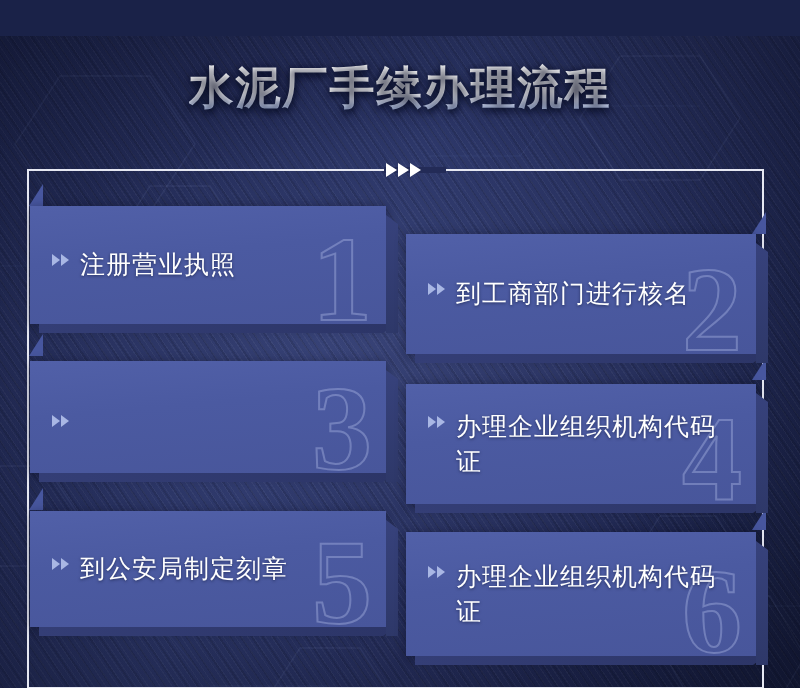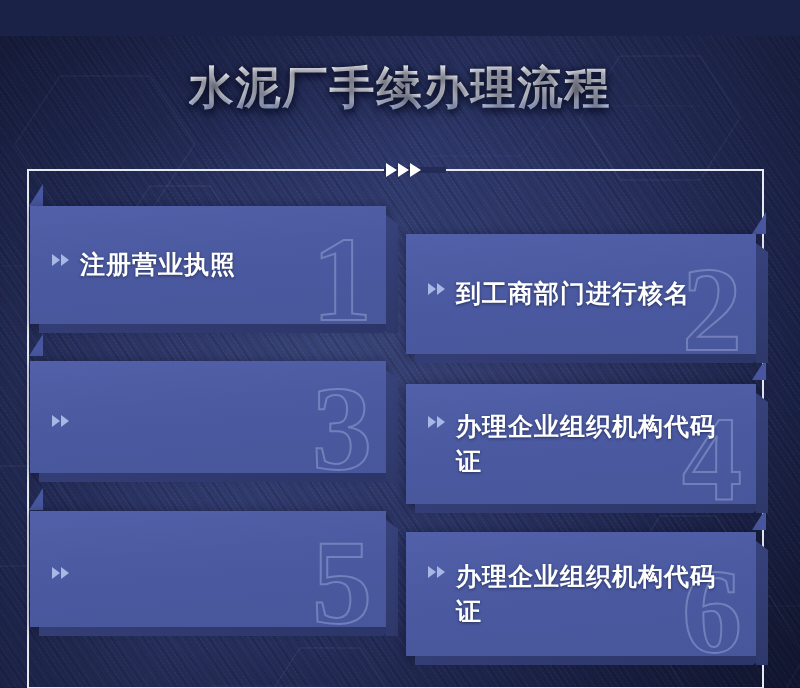--- a/index.html
+++ b/index.html
@@ -128,21 +128,21 @@
   .chev i {
     width:0;height:0;
     border-top:6px solid transparent;
     border-bottom:6px solid transparent;
     border-left:8px solid #a9b7e4;
     display:block;
   }
   .card-label {
     color:#ffffff;
     font-size:25px;
-    font-weight:bold;
+    font-weight:normal;
     line-height:1.42;
     letter-spacing:1px;
     text-shadow:0 1px 3px rgba(10,14,38,0.55);
   }
   .card-num {
     position:absolute;
     right:14px; bottom:-16px;
     font-size:120px;
     font-weight:bold;
     line-height:1;
@@ -254,20 +254,21 @@
     </div>
   </div>
 
   <div class="card" style="left:30px;top:475px;width:356px;height:116px;">
     <span class="card-num">5</span>
     <div class="card-inner">
       <span class="chev">
           <i></i>
           <i></i>
         </span>
+      <span class="card-label">到公安局制定刻章</span>
     </div>
   </div>
 
   <div class="card" style="left:406px;top:496px;width:350px;height:124px;align-items:center;">
     <span class="card-num">6</span>
     <div class="card-inner" style="align-items:flex-start;">
       <span class="chev">
           <i></i>
           <i></i>
         </span>

